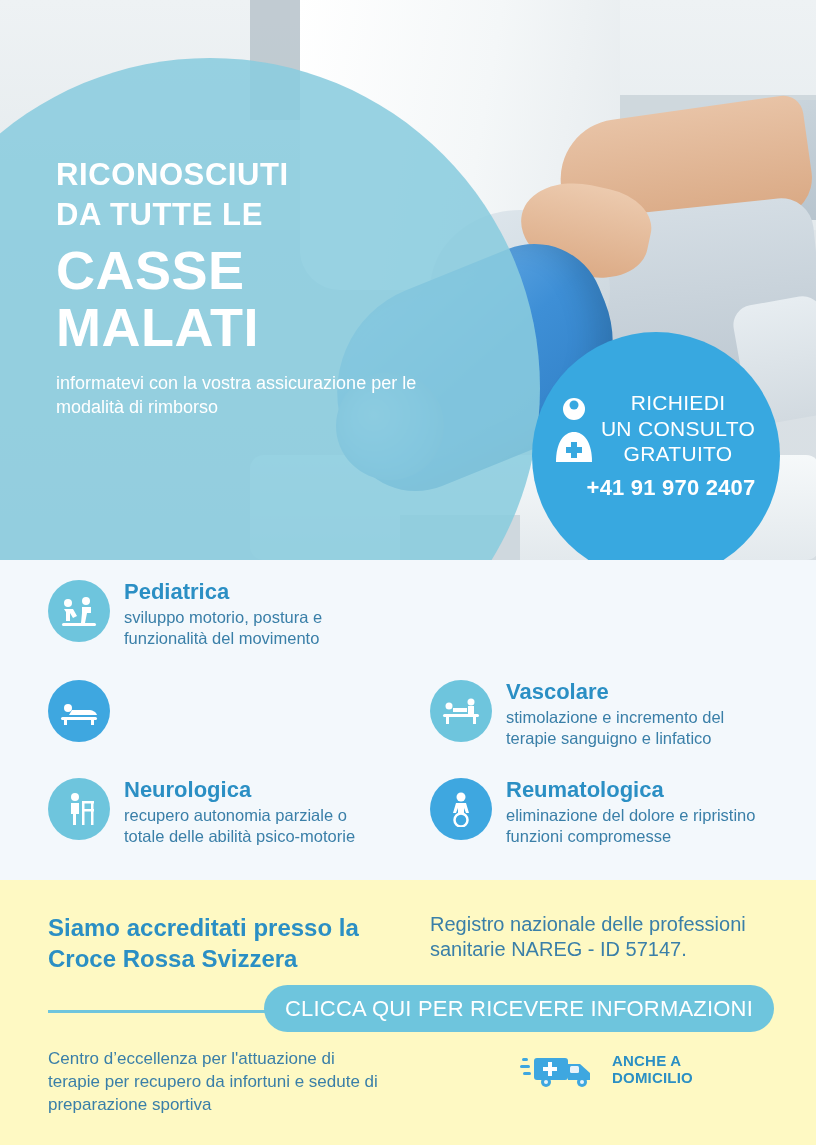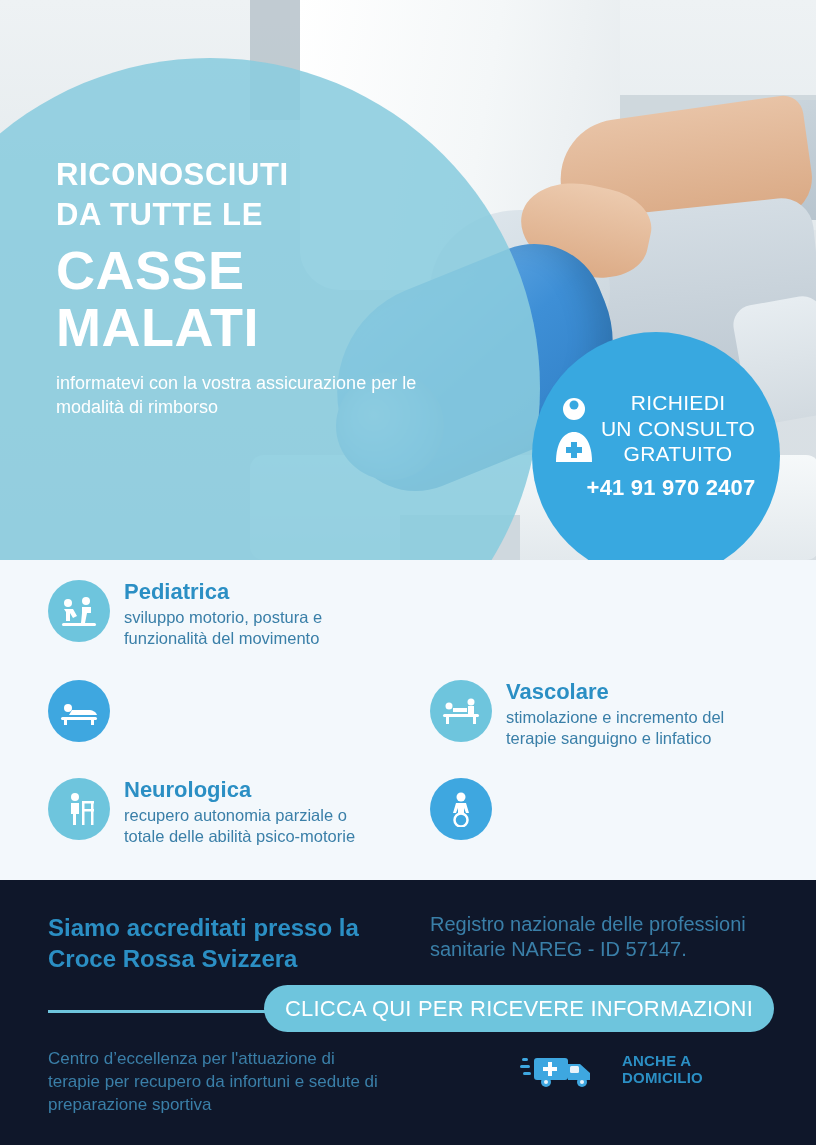--- a/index.html
+++ b/index.html
@@ -243,21 +243,21 @@
     color: #3a7fa8;
     line-height: 1.28;
     max-width: 250px;
   }
 
   
   .footer {
     position: absolute;
     left: 0; top: 880px;
     width: 816px; height: 265px;
-    background: #0f172a;
+    background: #fef9c3;
   }
   .accr {
     position: absolute;
     left: 48px; top: 33px;
     width: 350px;
     font-size: 24px;
     font-weight: bold;
     color: #2b8fc4;
     line-height: 1.28;
   }
@@ -294,21 +294,20 @@
     width: 340px;
     font-size: 17px;
     color: #3a7fa8;
     line-height: 1.35;
   }
   .ambul {
     position: absolute;
     left: 520px; top: 168px;
     display: flex;
     align-items: center;
-    gap: 10px;
   }
   .ambul-text {
     font-size: 15px;
     font-weight: bold;
     color: #2b8fc4;
     line-height: 1.15;
     letter-spacing: .2px;
   }
 </style>
 </head>
@@ -426,20 +425,24 @@
       </div>
     </div>
 
     <div class="svc" style="left:430px; top:218px;">
       <div class="svc-badge badge-blue">
         <svg width="30" height="36" viewBox="0 0 30 36">
           <circle cx="15" cy="6" r="4.5" fill="#fff"></circle>
           <path d="M10 12 h10 l3 10 h-3 l-2 -5 v5 h-6 v-5 l-2 5 h-3 z" fill="#fff"></path>
           <circle cx="15" cy="29" r="6.5" fill="none" stroke="#fff" stroke-width="2.5"></circle>
         </svg>
+      </div>
+      <div>
+        <div class="svc-title">Reumatologica</div>
+        <div class="svc-desc">eliminazione del dolore e ripristino funzioni compromesse</div>
       </div>
     </div>
   </div>
 
   <div class="footer">
     <div class="accr">Siamo accreditati presso la Croce Rossa Svizzera</div>
     <div class="registro">Registro nazionale delle professioni sanitarie NAREG - ID 57147.</div>
     <div class="cta-rule"></div>
     <div class="cta">CLICCA QUI PER RICEVERE INFORMAZIONI</div>
     <div class="excellence">Centro d’eccellenza per l'attuazione di terapie per recupero da infortuni e sedute di preparazione sportiva</div>

